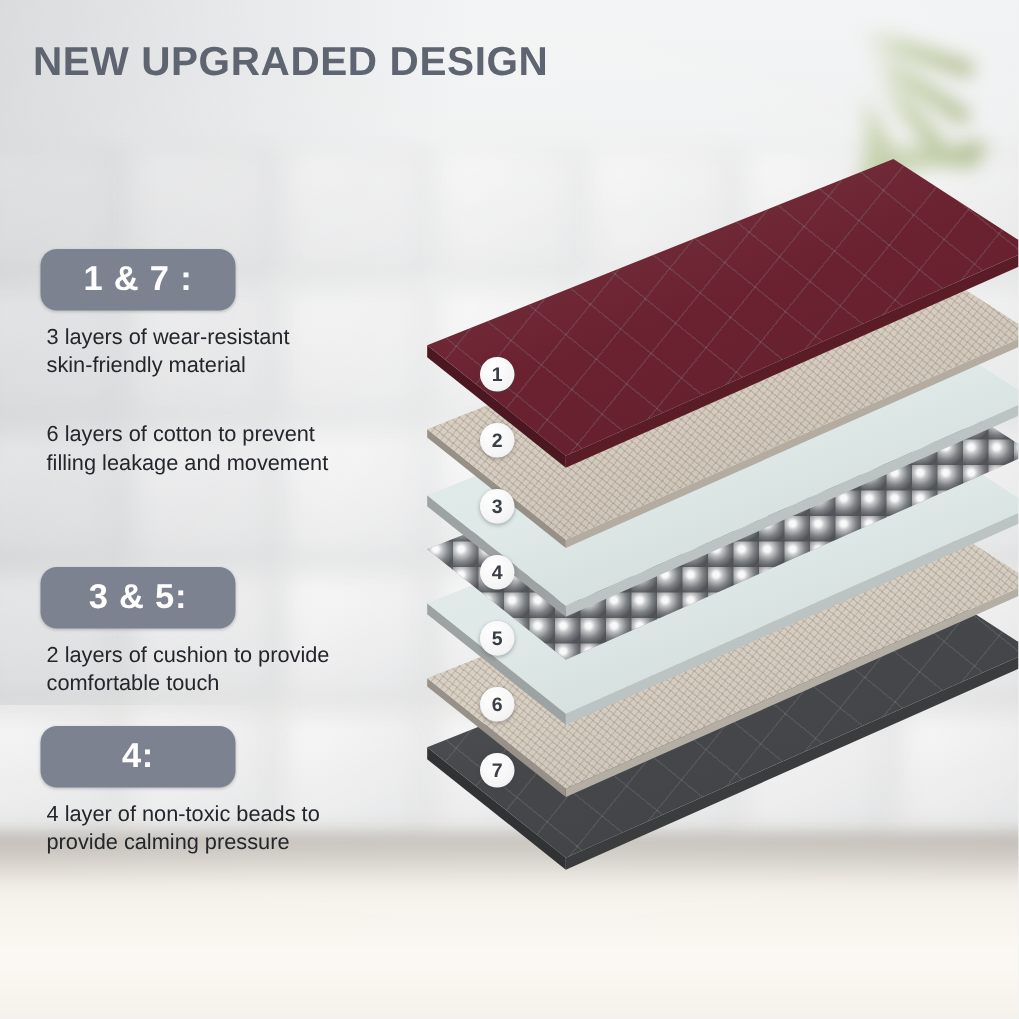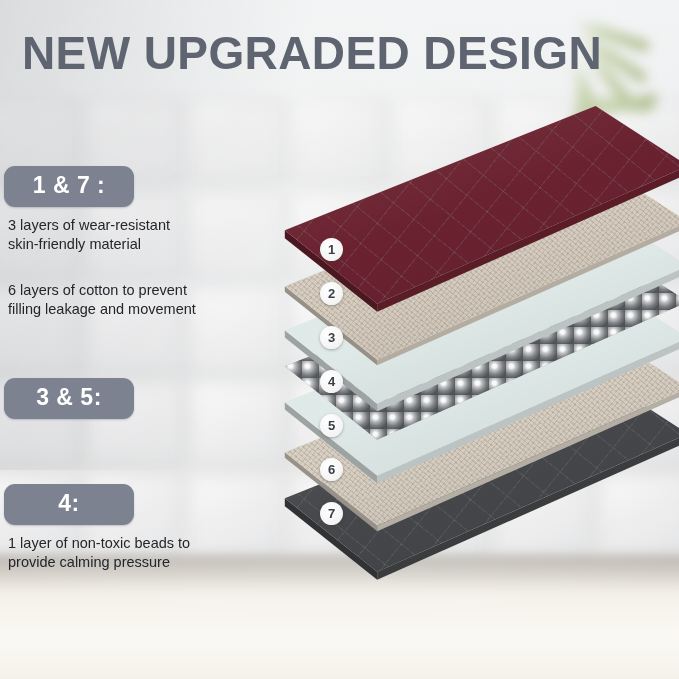--- a/index.html
+++ b/index.html
@@ -35,27 +35,27 @@
   
   .plant{position:absolute;right:-16px;top:-26px;width:130px;height:190px;filter:blur(6px);opacity:.85;}
   .leaf{position:absolute;width:78px;height:11px;border-radius:6px;
     background:linear-gradient(90deg,rgba(196,207,170,0),#b9c999 40%,#9fb179 100%);
     transform-origin:left center;}
   .vign{position:absolute;inset:0;
     background:radial-gradient(120% 100% at 50% 40%,rgba(255,255,255,.30) 0%,rgba(255,255,255,0) 60%);}
 
   
   .title{position:absolute;left:22px;top:26px;
-    font-size:46px;letter-spacing:.4px;font-weight:700;color:#5f6570;
+    font-size:27px;letter-spacing:.4px;font-weight:700;color:#5f6570;
     white-space:nowrap;}
   .subtitle{position:absolute;left:22px;top:83px;
     font-size:21px;color:#6d727b;white-space:nowrap;}
 
   
-  .info{position:absolute;left:4px;}
+  .info{position:absolute;left:27px;}
   .pill{display:inline-block;min-width:102px;padding:6px 14px 8px;
     background:#7d8290;border-radius:11px;color:#ffffff;
     font-size:23px;font-weight:700;text-align:center;letter-spacing:.5px;
     box-shadow:0 1px 2px rgba(90,94,103,.30);}
   .desc{margin-top:9px;margin-left:4px;font-size:14.5px;line-height:1.32;
     color:#23262a;white-space:pre-line;}
 
   
   .diagram{position:absolute;left:268px;top:106px;width:412px;height:520px;}
   .layer{position:absolute;left:0;width:420px;height:230px;}
@@ -167,24 +167,26 @@
     <div class="pill">1 &amp; 7 :</div>
     <div class="desc">3 layers of wear-resistant
 skin-friendly material</div>
   </div>
   <div class="info" style="top:272px">
     <div class="desc">6 layers of cotton to prevent
 filling leakage and movement</div>
   </div>
   <div class="info" style="top:378px">
     <div class="pill">3 &amp; 5:</div>
+    <div class="desc">2 layers of cushion to provide
+comfortable touch</div>
   </div>
   <div class="info" style="top:484px">
     <div class="pill">4:</div>
-    <div class="desc">1 layer of non-toxic beads to
+    <div class="desc">4 layer of non-toxic beads to
 provide calming pressure</div>
   </div>
 
   <div class="diagram" id="diagram">
       <div class="layer" style="top: 0px; z-index: 20;">
         <div class="edge" style="background: rgb(75, 24, 34); transform: translateY(0px); --t: 13; clip-path: polygon(4% 54%, 26% 86%, 26% 89.4667%, 4% 57.4667%);"></div>
         <div class="edge2" style="background: rgb(90, 29, 40); clip-path: polygon(26% 86%, 100% 26%, 100% 29.4667%, 26% 89.4667%);"></div>
         <div class="slab" style="background: linear-gradient(160deg, rgb(122, 56, 69) 0%, rgb(107, 34, 48) 45%, rgb(94, 30, 42) 100%);">
           <div class="quilt"></div>
           <div class="quilt-hi"></div>

